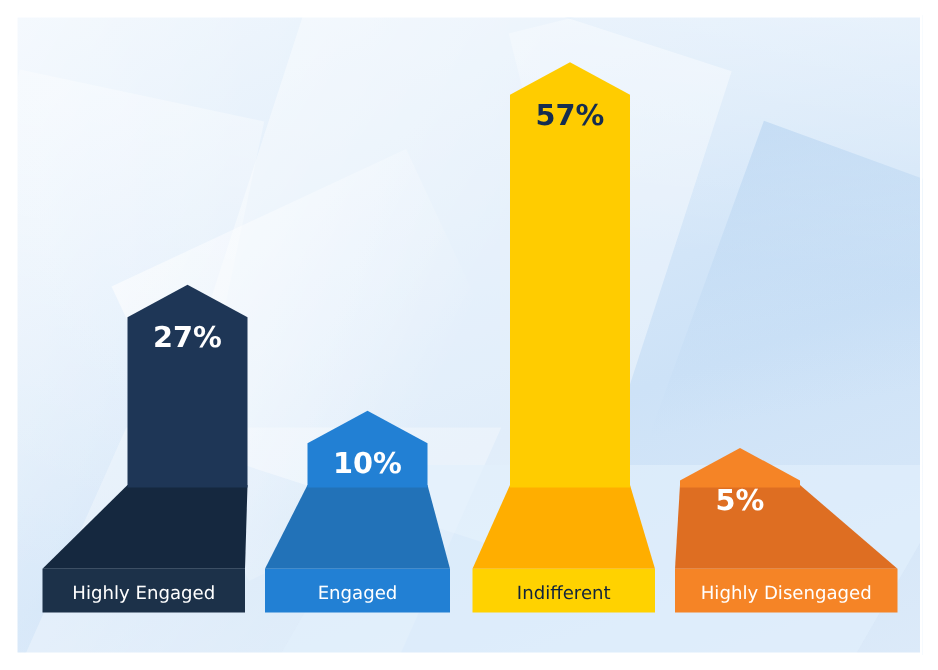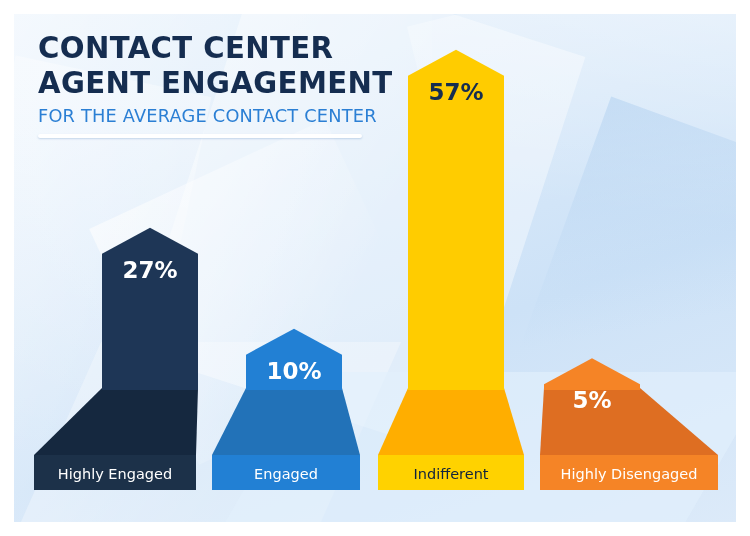--- a/index.html
+++ b/index.html
@@ -150,22 +150,16 @@
             <text x="282" y="366.6666666666667" class="value-label light">10%</text>
             <text x="274" y="467" class="cat-label light">Engaged</text>
             <text x="444" y="87.80000000000001" class="value-label dark">57%</text>
             <text x="439" y="467" class="cat-label dark">Indifferent</text>
             <text x="580" y="396.3333333333333" class="value-label light">5%</text>
             <text x="617" y="467" class="cat-label light">Highly Disengaged</text>
           </g>
       </svg>
     </div>
 
-    <div class="heading">
-      <div class="title-line">CONTACT CENTER</div>
-      <div class="title-line">AGENT ENGAGEMENT</div>
-      <div class="subtitle">FOR THE AVERAGE CONTACT CENTER</div>
-      <div class="rule"></div>
-    </div>
   </div>
 
   <div class="panel-border"></div>
 </div>
 
 </body></html>

